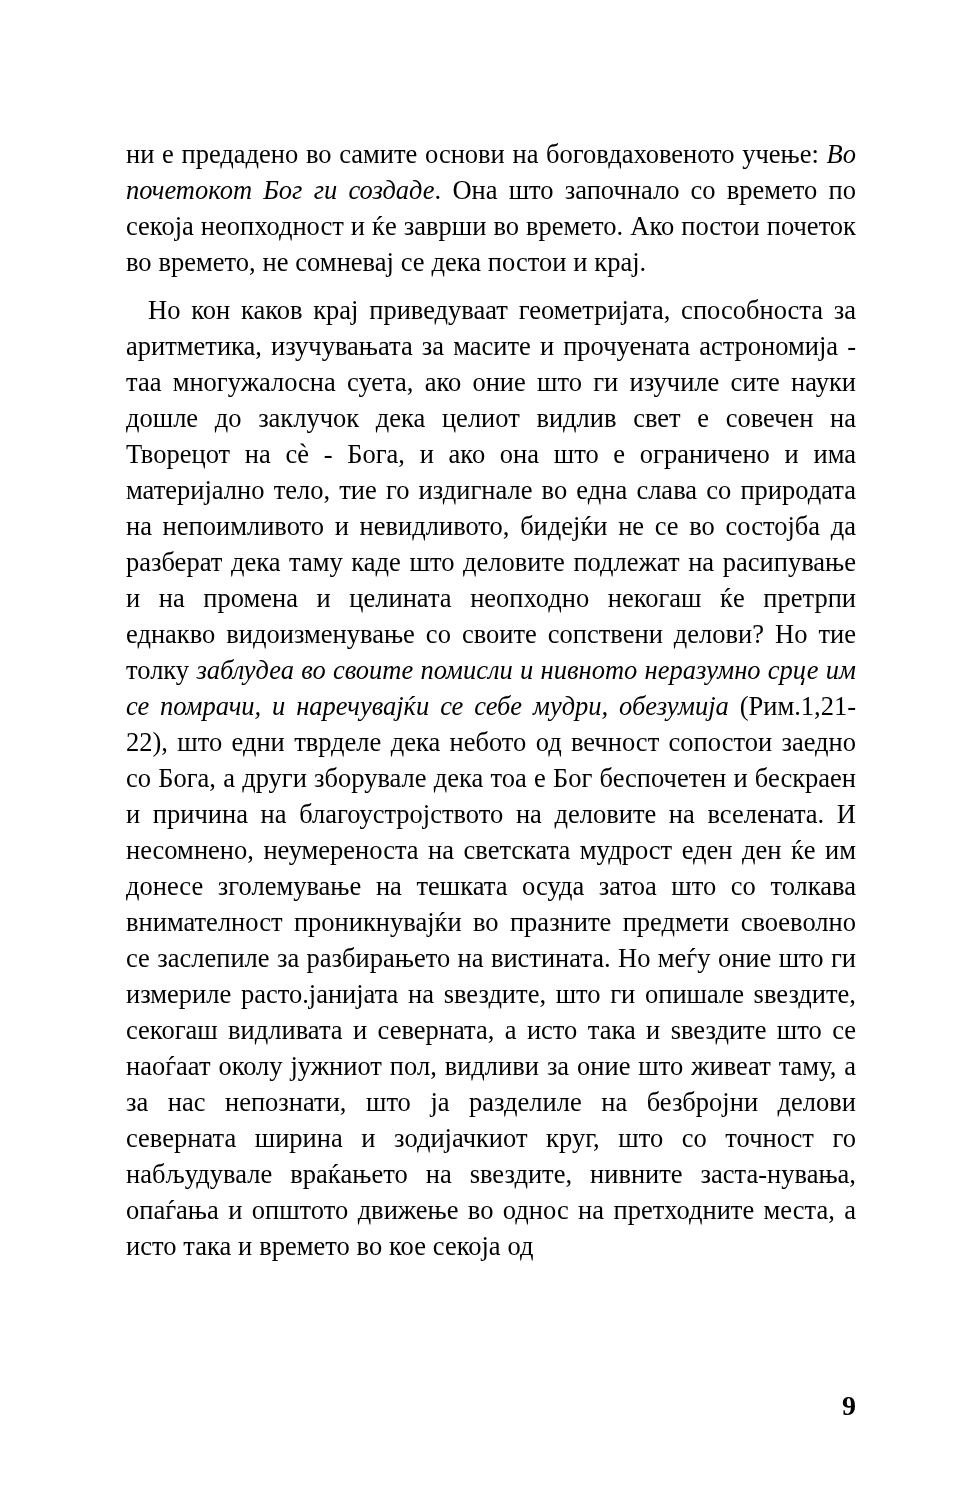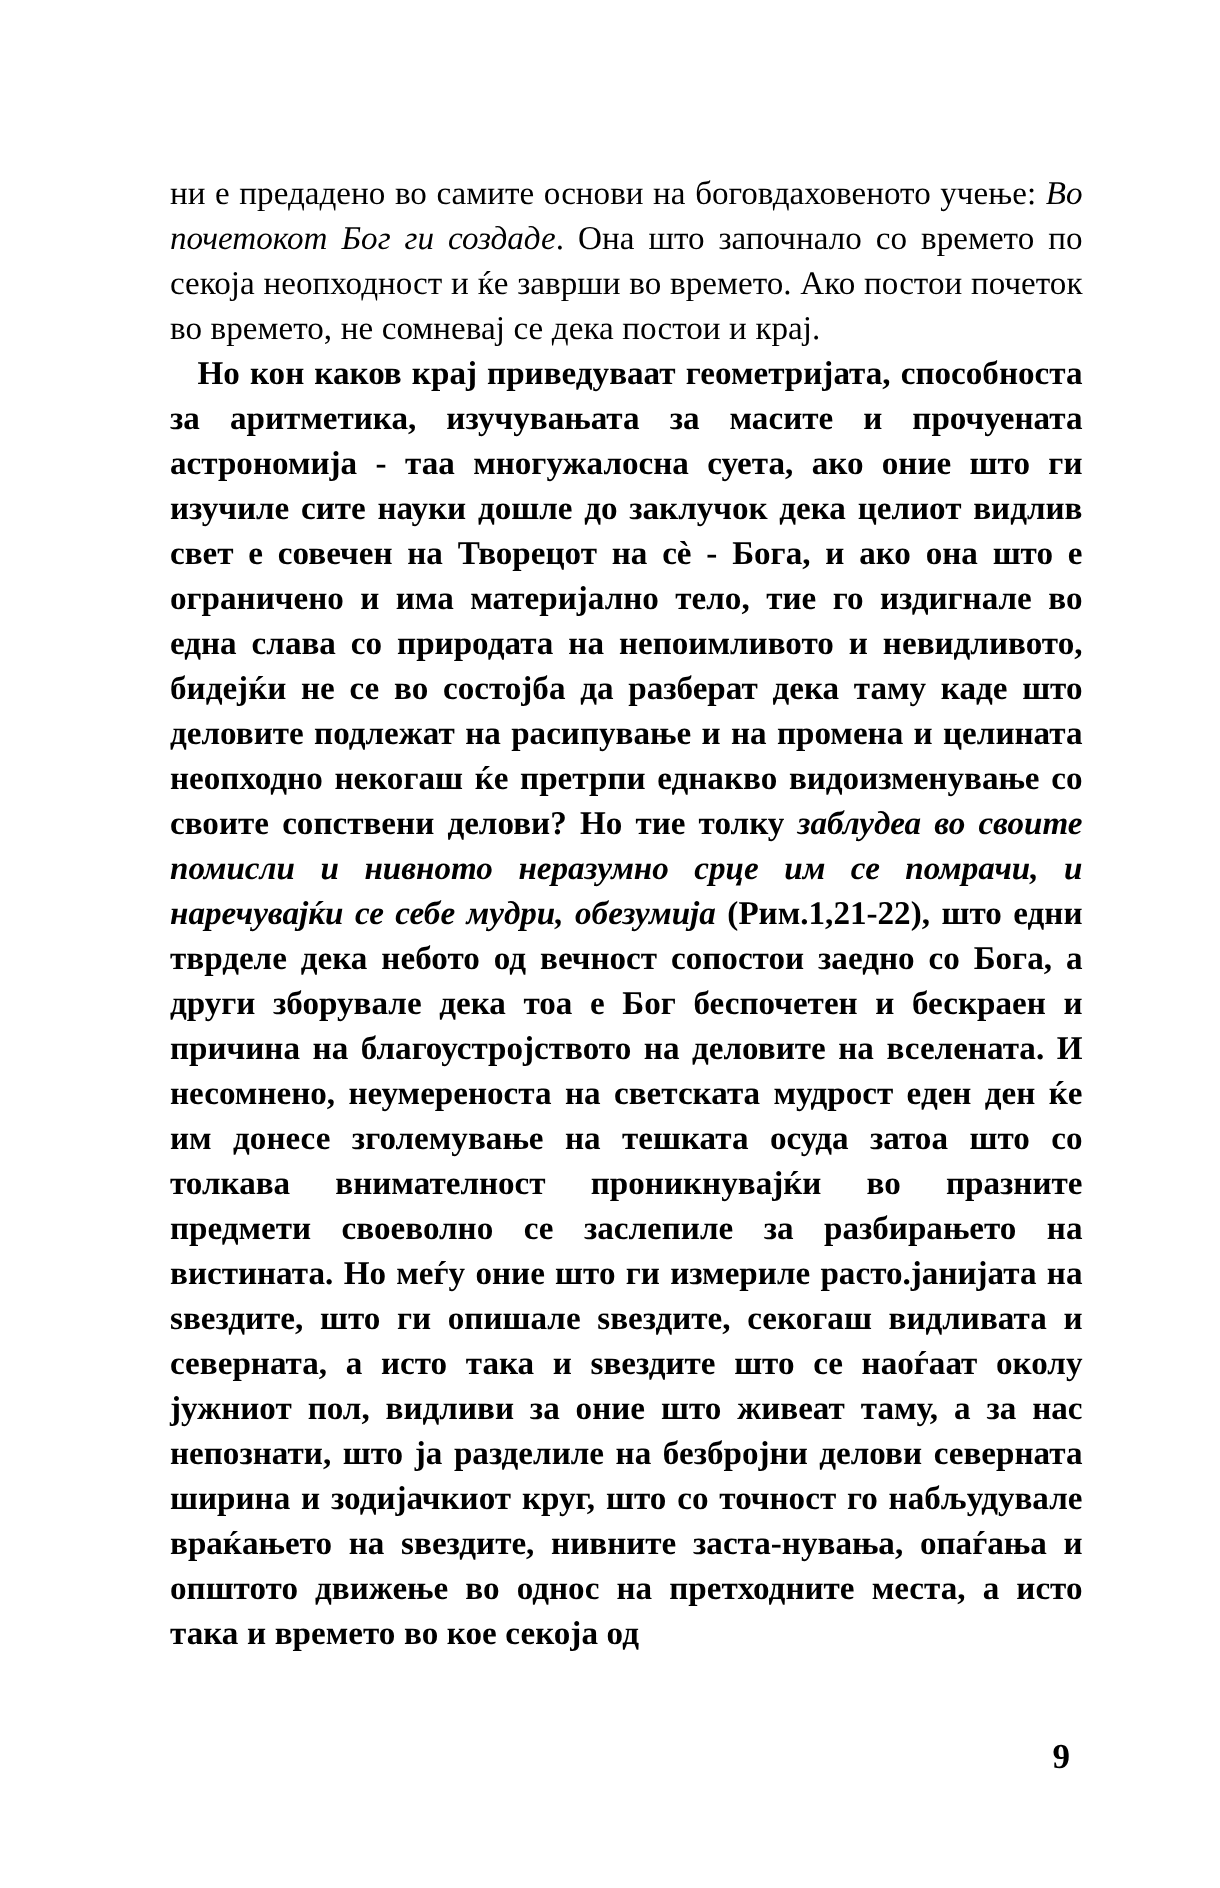--- a/index.html
+++ b/index.html
@@ -10,42 +10,41 @@
   .page {
     position: relative;
     width: 976px;
     height: 1510px;
     background: #ffffff;
     overflow: hidden;
     box-sizing: border-box;
   }
   .text-column {
     position: absolute;
-    left: 136px;
+    left: 126px;
     top: 136px;
     width: 730px;
   }
   .para {
     margin: 0;
     font-family: "Liberation Serif", "DejaVu Serif", serif;
     font-size: 26.5px;
     line-height: 36px;
     color: #000000;
     text-align: justify;
     text-justify: inter-word;
     -webkit-hyphens: none;
     hyphens: none;
     word-spacing: 0.01em;
   }
   .para.indented {
     text-indent: 22px;
   }
   .para + .para {
-    margin-top: 0;
-    font-weight: bold;
+    margin-top: 12px;
   }
   .it {
     font-style: italic;
   }
   .page-number {
     position: absolute;
     left: 126px;
     width: 730px;
     top: 1390px;
     text-align: right;

